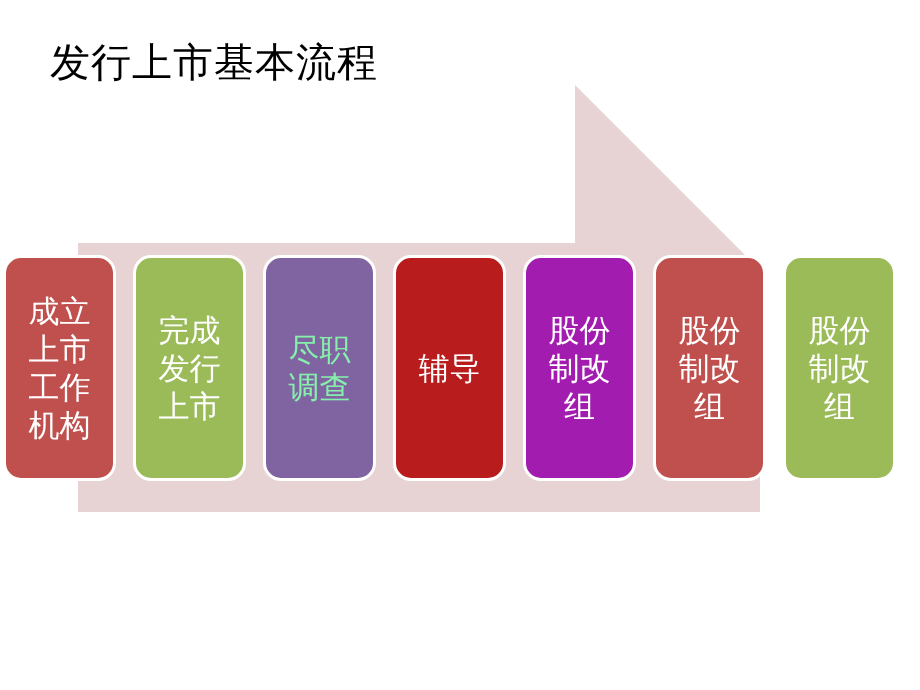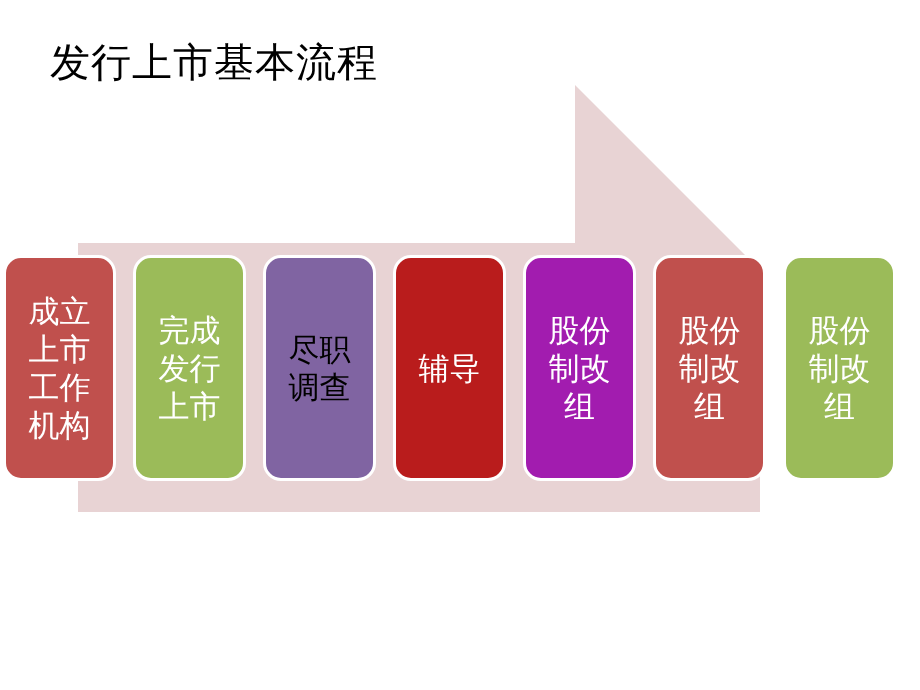--- a/index.html
+++ b/index.html
@@ -100,21 +100,21 @@
 
     <div class="step-box" style="background:#c0504d">
       <span class="step-label" style="color: rgb(255, 255, 255);">成立上市工作机构</span>
     </div>
 
     <div class="step-box" style="background:#9bbb59">
       <span class="step-label" style="color: rgb(255, 255, 255);">完成发行上市</span>
     </div>
 
     <div class="step-box" style="background:#8064a2">
-      <span class="step-label" style="color: #000000;">尽职调查</span>
+      <span class="step-label" style="color: #86efac;">尽职调查</span>
     </div>
 
     <div class="step-box" style="background:#b91c1c">
       <span class="step-label" style="color: rgb(255, 255, 255);">辅导</span>
     </div>
 
     <div class="step-box" style="background:#a21caf">
       <span class="step-label" style="color: rgb(255, 255, 255);">股份制改组</span>
     </div>
 

